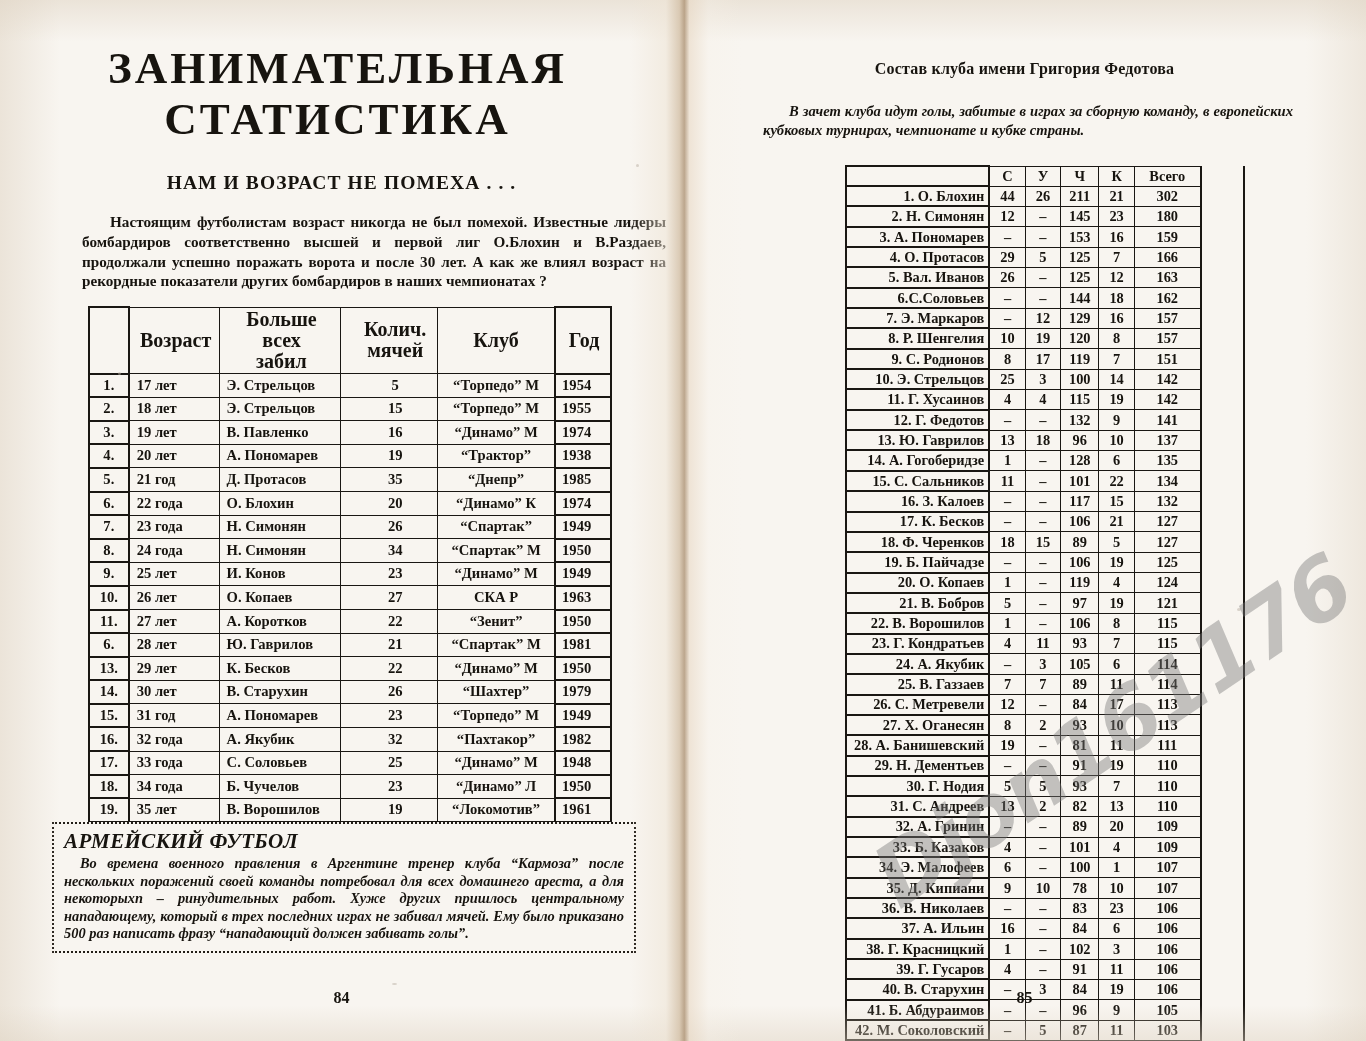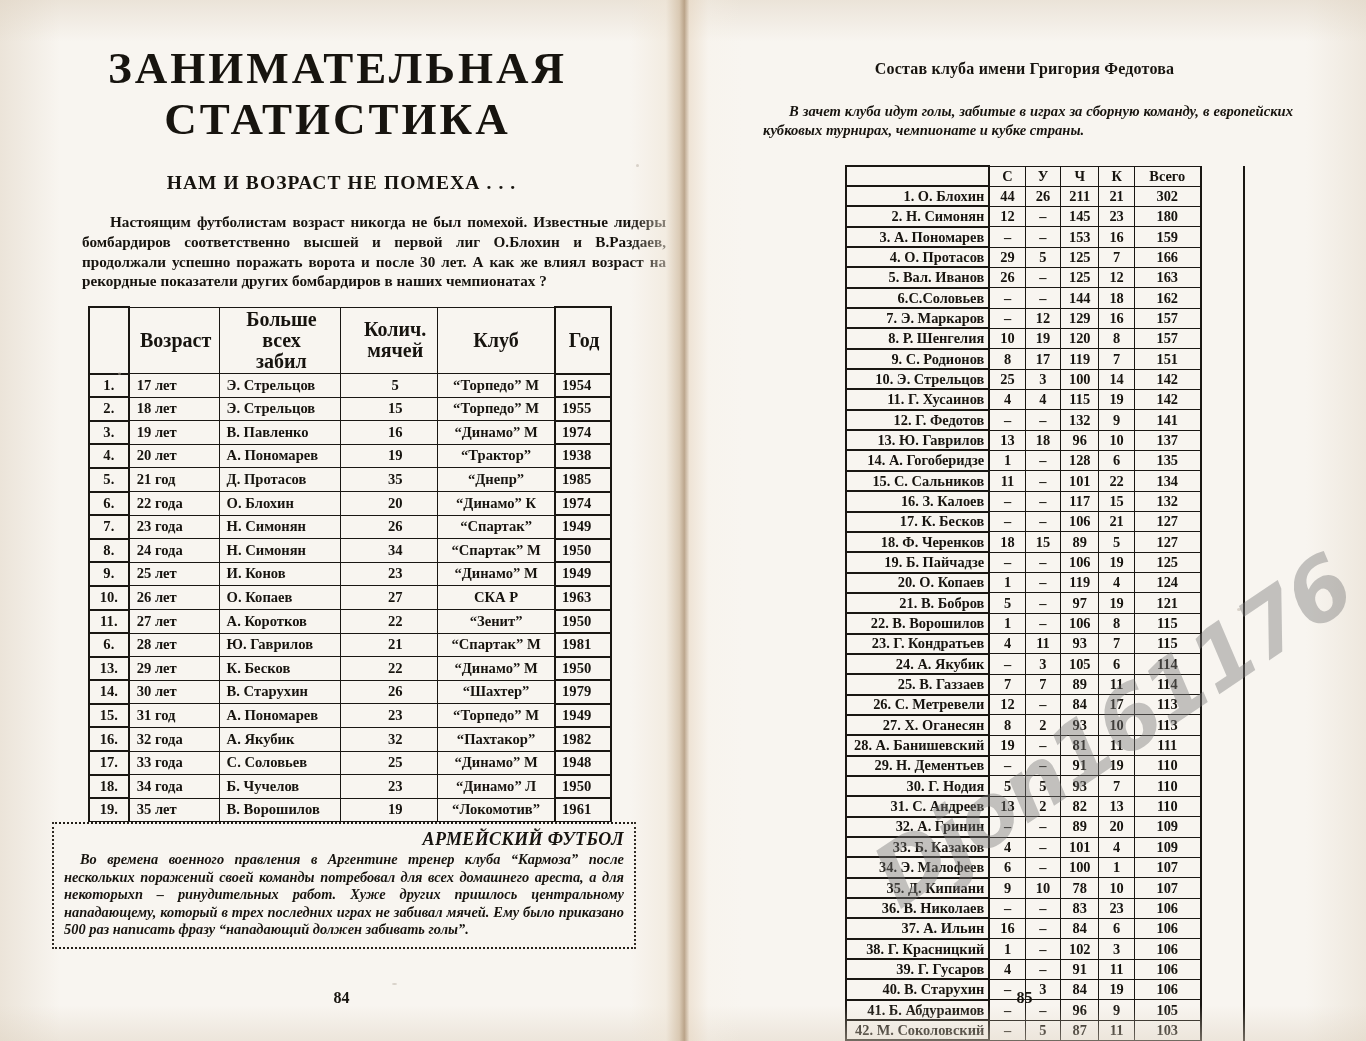--- a/index.html
+++ b/index.html
@@ -81,21 +81,21 @@
   #tbl-ages .c-year{width:56px;padding-left:6px;}
   #tbl-ages .outer{border-width:2px;}
 
   
   #army-box{
     position:absolute;left:52px;top:822px;width:560px;
     border:2px dotted #221d17;padding:5px 10px 8px 10px;
     background:#f8f5f0;
   }
   #army-box .hdr{
-    text-align:right;font-style:italic;font-weight:700;font-size:18px;
+    text-align:left;font-style:italic;font-weight:700;font-size:21px;
     letter-spacing:.4px;margin-bottom:1px;
   }
   #army-box .body{
     font-style:italic;font-weight:700;font-size:14.4px;line-height:1.22;text-align:justify;
   }
   #army-box .body .ind{display:inline-block;width:16px;}
 
   .folio{
     position:absolute;left:0;right:0;text-align:center;bottom:34px;
     font-size:16px;font-weight:700;

